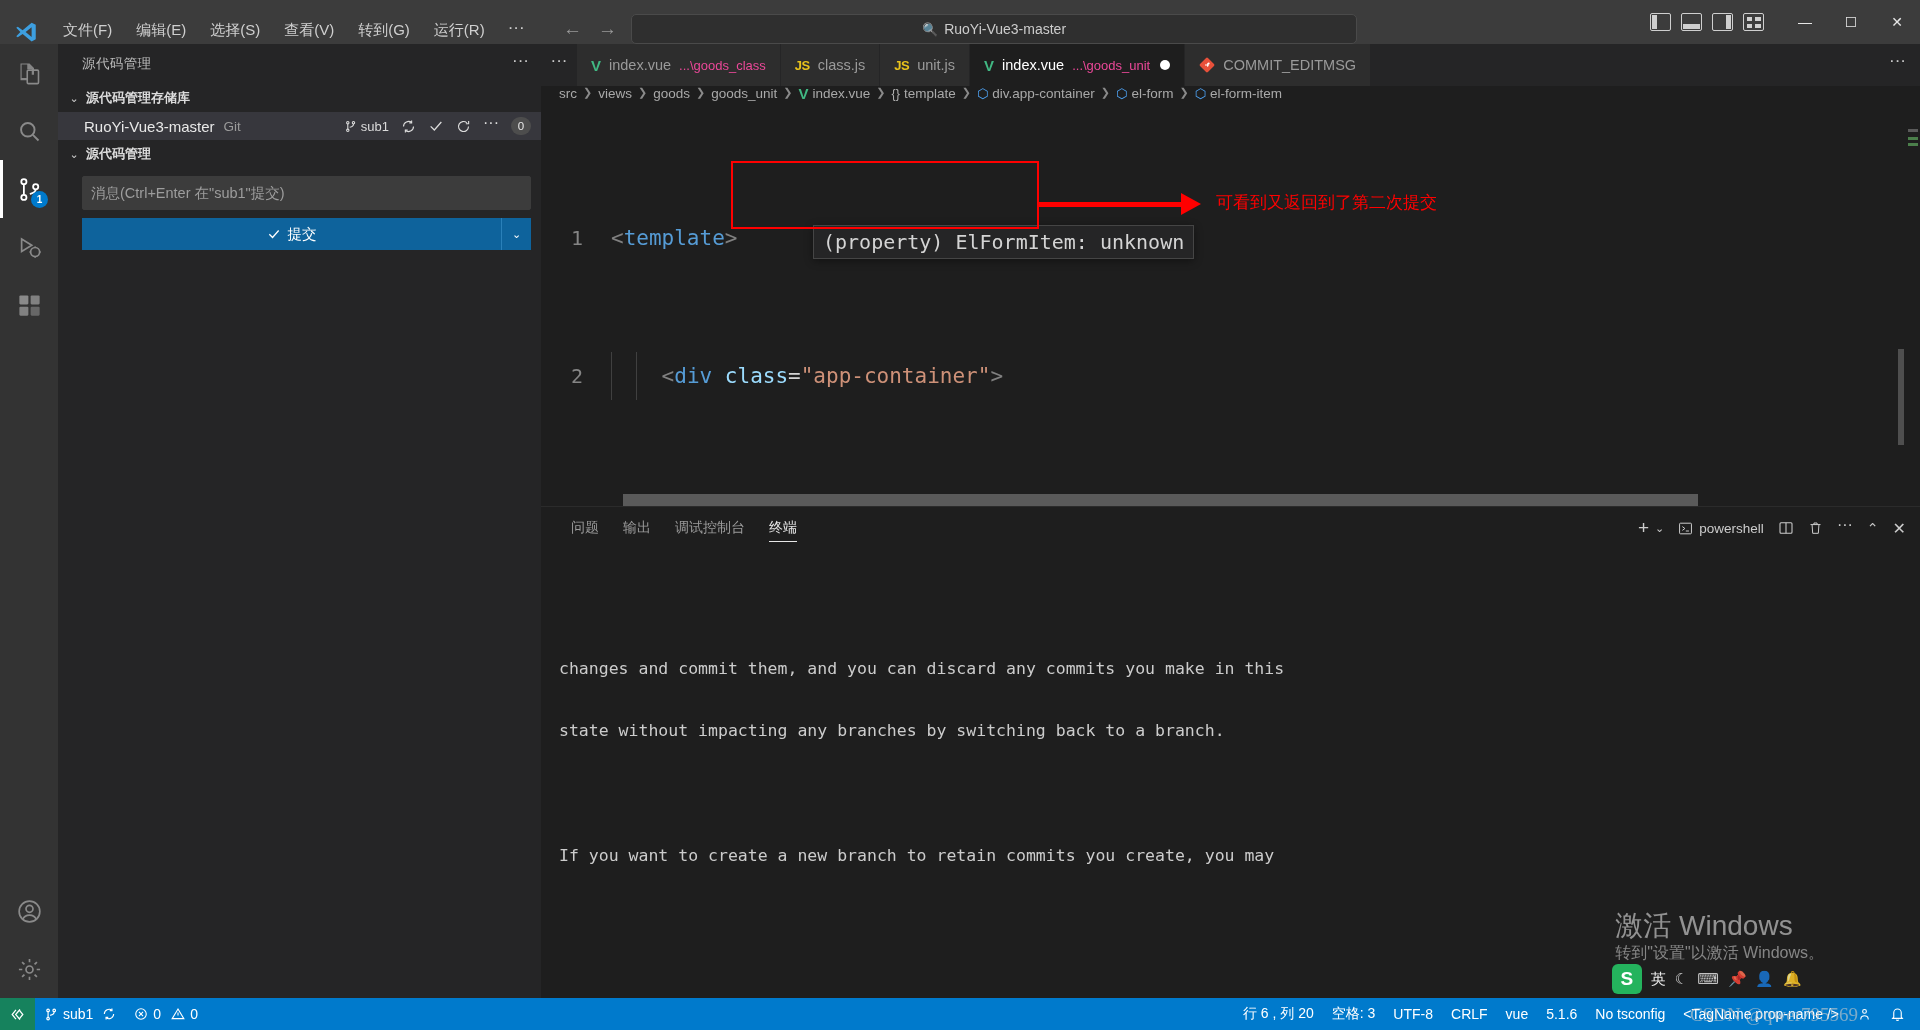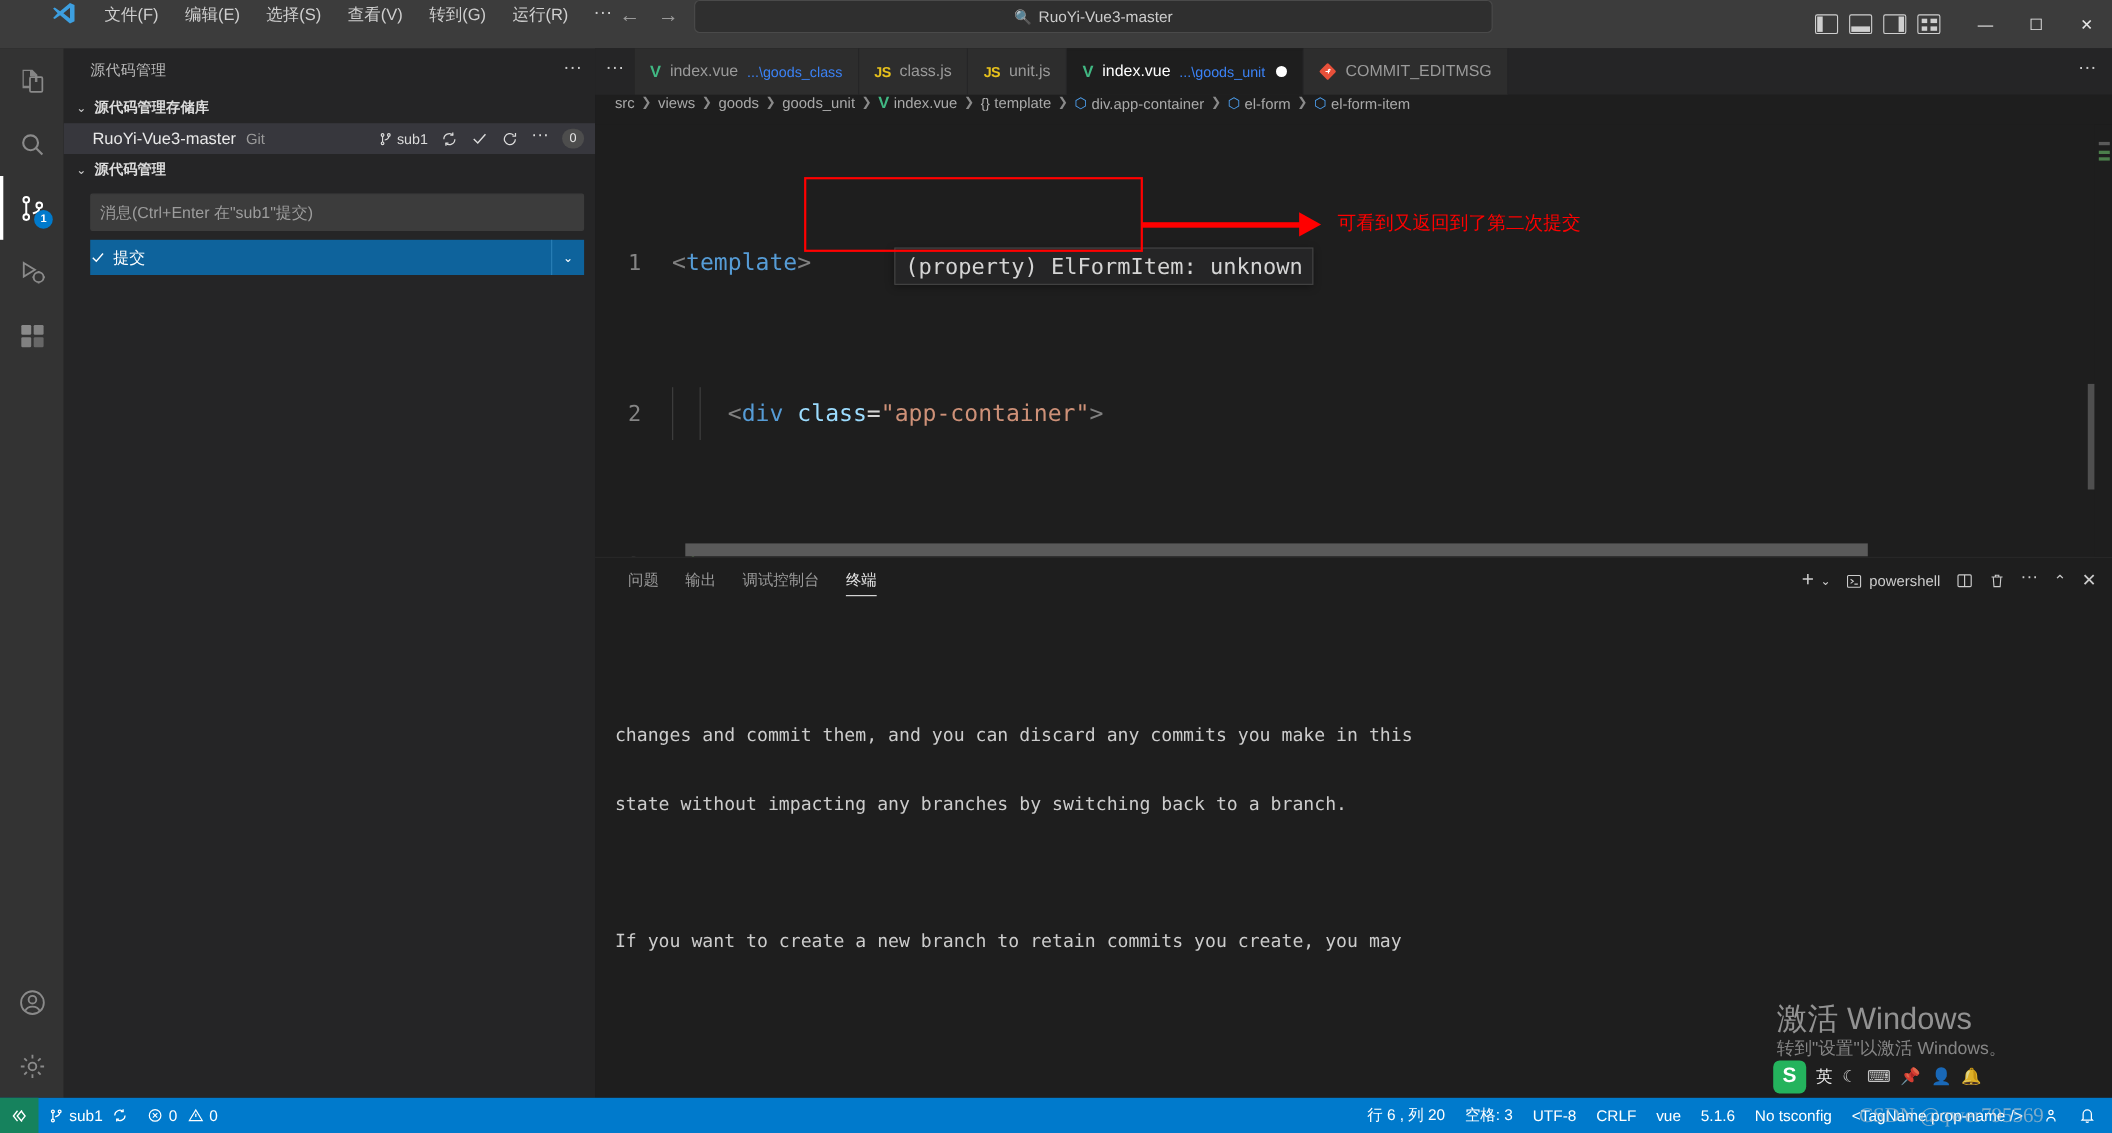--- a/index.html
+++ b/index.html
@@ -5,22 +5,22 @@
   * { margin:0; padding:0; box-sizing:border-box; }
   html,body { width:1920px; height:1030px; overflow:hidden; background:#1e1e1e; }
   body {
     font-family:"Liberation Sans","DejaVu Sans",sans-serif;
     font-size:15px; color:#ccc; -webkit-font-smoothing:antialiased;
   }
   .app { position:relative; width:1920px; height:1030px; display:flex; flex-direction:column; }
 
   
   .titlebar {
-    height:44px; background:#3c3c3c; display:flex; align-items:flex-start;
-    flex:0 0 44px; position:relative;padding-left:32px;
+    height:44px; background:#3c3c3c; display:flex; align-items:flex-end;
+    flex:0 0 44px; position:relative;
   }
   .vscode-logo { width:52px; display:flex; align-items:center; justify-content:center; }
   .vscode-logo svg { width:24px; height:24px; }
   .menu { display:flex; align-items:center; gap:2px; }
   .menu-item {
     padding:4px 11px; font-size:15px; color:#cfcfcf; border-radius:3px; white-space:nowrap;
   }
   .menu-more { padding:2px 10px 8px; color:#cfcfcf; font-size:17px; line-height:1; }
   .tb-center { position:absolute; left:50%; transform:translateX(-50%); display:flex; align-items:center; gap:14px;}
   .nav-arrows { display:flex; gap:16px; color:#9a9a9a; font-size:19px; }
@@ -82,42 +82,42 @@
     background:#4d4d4d; color:#e8e8e8; border-radius:9px; min-width:20px; height:18px;
     display:flex; align-items:center; justify-content:center; font-size:11.5px; padding:0 5px;
   }
   .msgbox {
     margin:8px 10px 0 24px; height:34px; background:#3c3c3c; border:1px solid #3c3c3c;
     border-radius:2px; display:flex; align-items:center; padding:0 8px;
   }
   .msgbox .ph { color:#9d9d9d; font-size:14.5px; }
   .commit-wrap { margin:8px 10px 0 24px; display:flex; height:32px; }
   .commit-btn {
-    flex:1; background:#0e639c; color:#fff; display:flex; align-items:center; 
+    flex:1; background:#0e639c; color:#fff; display:flex; align-items:center; justify-content:center;
     gap:7px; font-size:14.5px;
   }
   .commit-split {
     width:30px; background:#0e639c; border-left:1px solid #2a80b9; display:flex;
     align-items:center; justify-content:center; color:#fff; font-size:11px;
   }
 
   
   .editor-group { flex:1; display:flex; flex-direction:column; min-width:0; background:#1e1e1e; }
   .tabsbar { height:42px; background:#252526; display:flex; align-items:stretch; position:relative; }
   .tabsbar-dots { width:36px; display:flex; align-items:center; justify-content:center;
                   color:#cccccc; font-size:17px; padding-bottom:8px; background:#252526;}
   .tab {
     display:flex; align-items:center; gap:8px; padding:0 14px; background:#2d2d2d;
     border-right:1px solid #252526; color:#9a9a9a; font-size:14.5px; white-space:nowrap;
     position:relative; max-width:300px;
   }
   .tab.active { background:#1e1e1e; color:#ffffff; }
   .tab.active::before { content:""; position:absolute; left:0; right:0; top:0; height:1.5px; background:#1e1e1e; }
   .tab .tname { color:inherit; }
-  .tab .tpath { color:#3b82f6; font-size:13px; }
+  .tab .tpath { color:#ec4899; font-size:13px; }
   .vicon { color:#41b883; font-weight:bold; font-size:15px; line-height:1; }
   .jsicon { color:#e8c21c; font-weight:bold; font-size:13px; letter-spacing:-.5px; }
   .giticon { width:16px; height:16px; }
   .dirty-dot { width:10px; height:10px; border-radius:50%; background:#ffffff; margin-left:2px; }
   .tabsbar-right { margin-left:auto; display:flex; align-items:center; padding-right:14px;
                    color:#cccccc; font-size:17px; }
 
   
   .breadcrumb {
     height:27px; display:flex; align-items:flex-start; padding-left:18px; gap:5px;

